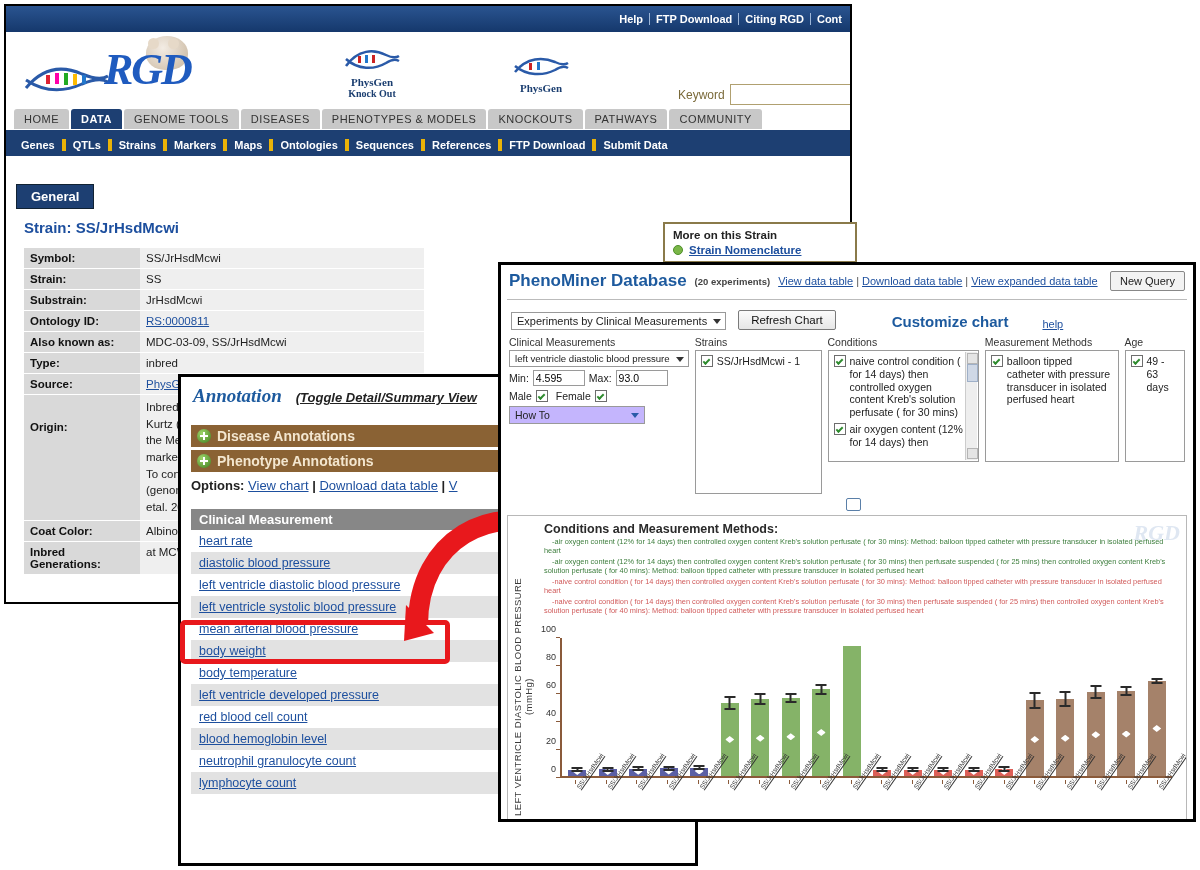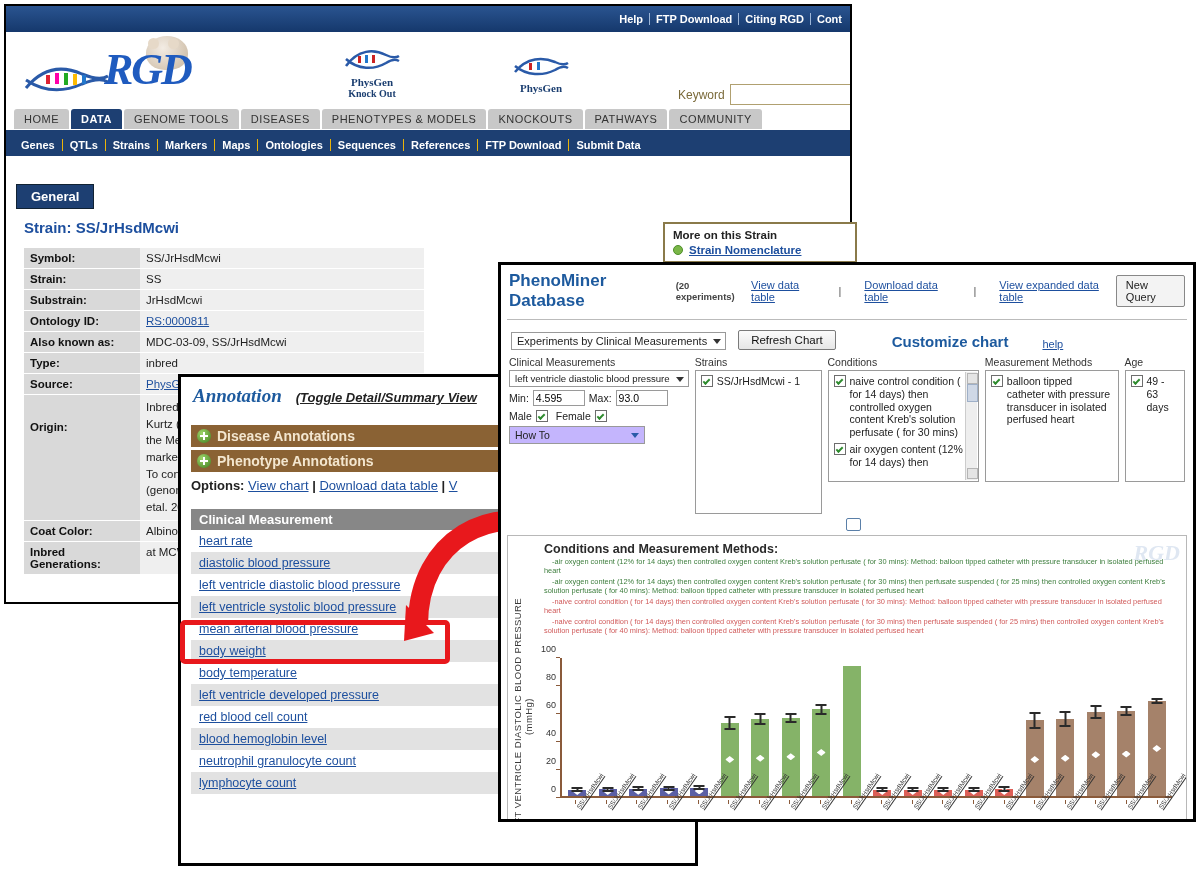--- a/index.html
+++ b/index.html
@@ -37,21 +37,21 @@
      background:#f0b323;}
 
   .tabrow{height:22px;background:#fff;border-bottom:4px solid #1d3f72;
      display:flex;align-items:center;padding-left:8px;}
   .tab{height:20px;line-height:20px;padding:0 10px;margin-right:2px;font-size:11px;
      background:#c8c8c8;color:#333;border-radius:3px 3px 0 0;white-space:nowrap;
      letter-spacing:.5px;}
   .tab.active{background:#1d3f72;color:#fff;font-weight:bold;}
   .subnav{height:22px;background:#1d3f72;display:flex;align-items:center;padding-left:8px;}
   .subnav span{color:#fff;font-size:11px;font-weight:bold;padding:0 7px;
-     border-right:1px solid #eab308;white-space:nowrap;}
+     border-right:4px solid #eab308;white-space:nowrap;}
   .subnav span:last-child{border-right:none;}
 
   .content{padding:28px 0 0 10px;}
   .genbtn{display:inline-block;background:#1d3f72;color:#fff;font-size:13px;font-weight:bold;
      padding:4px 14px;border:1px solid #123;}
   .strain-title{color:#1d4f9e;font-size:15px;font-weight:bold;margin:10px 0 12px 8px;}
   table.info{border-collapse:collapse;margin-left:8px;width:400px;font-size:11.5px;}
   table.info td{padding:4px 6px;vertical-align:top;border-bottom:1px solid #fff;}
   table.info td.k{background:#d9d9d9;font-weight:bold;width:104px;color:#111;}
   table.info td.v{background:#efefef;color:#222;}
@@ -95,21 +95,21 @@
      border:5px solid #e8181c;border-radius:5px;pointer-events:none;}
 
   .arrow-svg{position:absolute;left:400px;top:485px;width:160px;height:160px;}
 
   
   .pm-window{position:absolute;left:498px;top:262px;width:698px;height:560px;
      background:#fff;border:3px solid #000;box-sizing:border-box;overflow:hidden;}
   .pm-head{display:flex;align-items:center;padding:6px 8px 5px 8px;gap:8px;}
   .pm-title{font-size:17px;font-weight:bold;color:#1d5a9e;font-family:"Liberation Sans",sans-serif;}
   .pm-exp{font-size:9.5px;color:#444;font-weight:bold;}
-  .pm-links{display:flex;align-items:center;gap:23px;font-size:11px;}
+  .pm-links{display:flex;align-items:center;gap:3px;font-size:11px;}
   .pm-links a{color:#1d4f9e;text-decoration:underline;}
   .pm-links .sep{color:#555;}
   .newq{margin-left:auto;border:1px solid #888;background:#f3f3f3;font-size:11px;
      padding:3px 9px;border-radius:2px;color:#222;}
   .pm-rule{height:1px;background:#bbb;margin:3px 6px 0 6px;}
 
   .ctrlrow{display:flex;align-items:flex-end;gap:12px;padding:10px 8px 6px 10px;}
   .sel{border:1px solid #999;background:#fff;font-size:11px;padding:2px 18px 2px 5px;
      position:relative;color:#222;white-space:nowrap;}
   .sel:after{content:"";position:absolute;right:4px;top:50%;margin-top:-2px;

